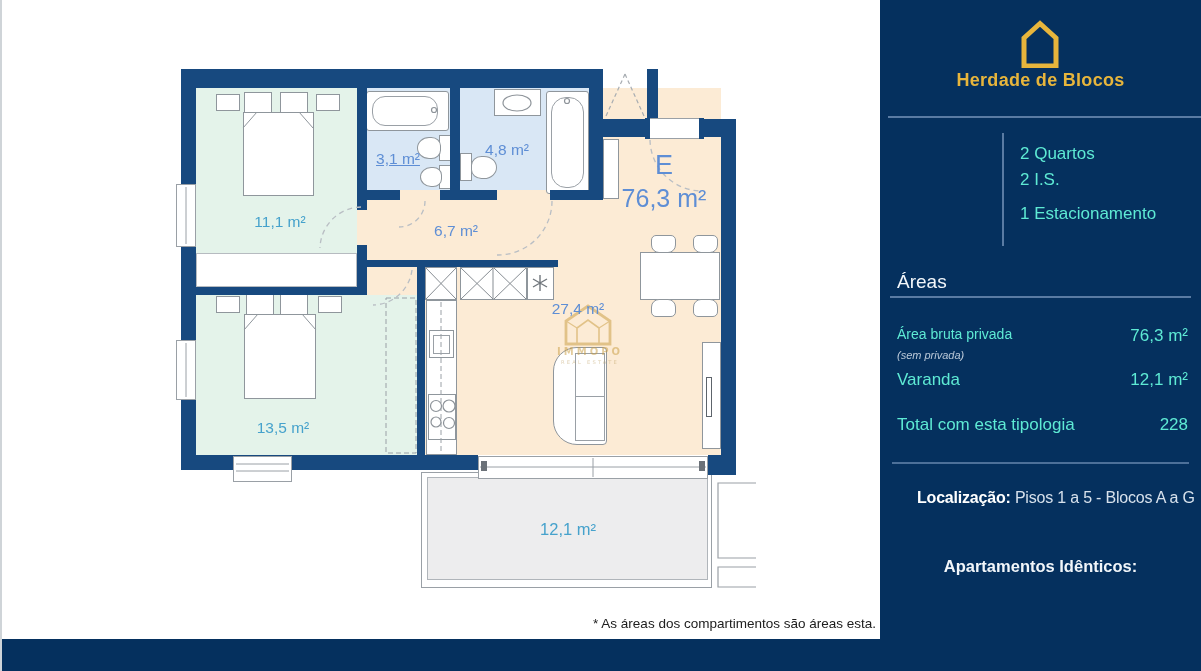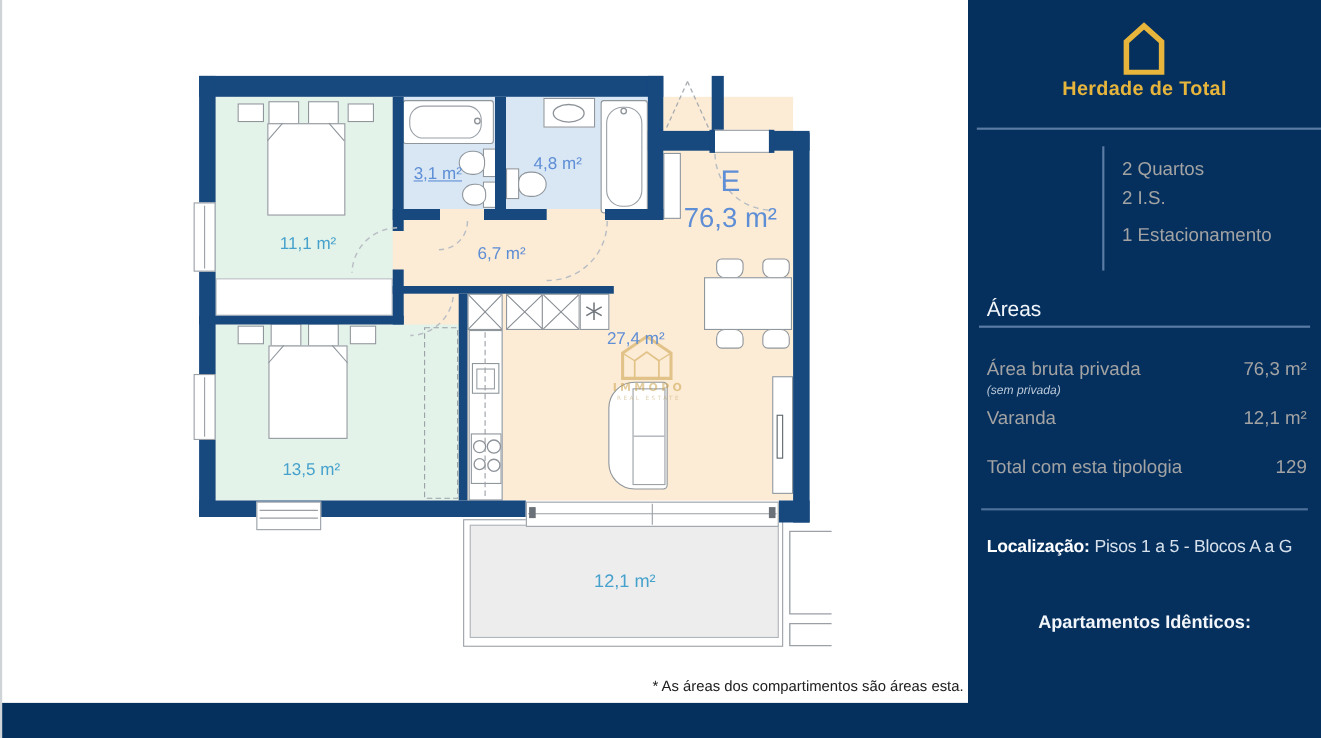--- a/index.html
+++ b/index.html
@@ -7,21 +7,21 @@
          font-family:"Liberation Sans", sans-serif;}
   .abs{position:absolute;box-sizing:border-box;}
   .wall{background:var(--wall);}
   .mint{background:var(--mint);}
   .bath{background:var(--bath-blue);}
   .peach{background:var(--peach);}
   .furn{background:#fff;border:1px solid #8f969c;}
   .win{background:#fff;border:1px solid #9aa0a6;}
   .rlabel{color:var(--label-blue);font-size:15.5px;text-align:center;white-space:nowrap;}
   .rlabel.cyan{color:var(--label-cyan);}
-  .sb-text{color:#a3a3a3;}
+  .sb-text{color:#5eead4;}
   .hrule{background:var(--divider);}
   #sidebar{position:absolute;left:880px;top:0;width:321px;height:671px;background:var(--sidebar);}
 </style>
 </head>
 <body>
 
 <div id="stage">
 
   <div class="abs" style="left:0;top:0;width:880px;height:671px;">
 
@@ -186,45 +186,45 @@
 
   <div class="abs" style="left:0;top:639px;width:1201px;height:32px;background:var(--sidebar);"></div>
 
   <div class="abs" style="left:0;top:0;width:2px;height:671px;background:#cfd4d8;"></div>
 
   <div id="sidebar">
 
     <svg class="abs" style="left:140px;top:20px;" width="40" height="48" viewBox="0 0 40 48">
       <path d="M 4 46 V 18 L 20 3.5 L 36 18 V 46 Z" fill="none" stroke="var(--gold)" stroke-width="5" stroke-linejoin="miter"></path>
     </svg>
-    <div class="abs" style="left:0;top:70px;width:100%;text-align:center;color:var(--gold);font-size:18px;font-weight:bold;letter-spacing:.3px;">Herdade de Total</div>
+    <div class="abs" style="left:0;top:70px;width:100%;text-align:center;color:var(--gold);font-size:18px;font-weight:bold;letter-spacing:.3px;">Herdade de Blocos</div>
 
     <div class="abs hrule" style="left:8px;right:0;top:116px;height:2px;"></div>
 
     <div class="abs hrule" style="left:122px;top:133px;width:2px;height:113px;"></div>
 
     <div class="abs sb-text" style="left:140px;top:144px;font-size:17px;">2 Quartos</div>
     <div class="abs sb-text" style="left:140px;top:170px;font-size:17px;">2 I.S.</div>
     <div class="abs sb-text" style="left:140px;top:204px;font-size:17px;">1 Estacionamento</div>
 
     <div class="abs" style="left:17px;top:271px;font-size:19px;color:#f3f7fb;">Áreas</div>
     <div class="abs hrule" style="left:10px;right:10px;top:296px;height:2px;"></div>
 
-    <div class="abs sb-text" style="left:17px;top:326px;font-size:17px;text-align:right;">Área bruta privada</div>
+    <div class="abs sb-text" style="left:17px;top:326px;font-size:14px;text-align:right;">Área bruta privada</div>
     <div class="abs sb-text" style="right:13px;top:326px;font-size:17px;text-align:right;">76,3 m²</div>
     <div class="abs" style="left:17px;top:349px;font-size:11px;font-style:italic;color:#bac8d8;">(sem privada)</div>
 
     <div class="abs sb-text" style="left:17px;top:370px;font-size:17px;">Varanda</div>
     <div class="abs sb-text" style="right:13px;top:370px;font-size:17px;text-align:right;">12,1 m²</div>
 
     <div class="abs sb-text" style="left:17px;top:415px;font-size:17px;">Total com esta tipologia</div>
-    <div class="abs sb-text" style="right:13px;top:415px;font-size:17px;text-align:right;">129</div>
+    <div class="abs sb-text" style="right:13px;top:415px;font-size:17px;text-align:right;">228</div>
 
     <div class="abs hrule" style="left:12px;right:12px;top:462px;height:2px;opacity:.85;"></div>
 
     <div class="abs" style="left:17px;top:489px;font-size:16px;letter-spacing:-.2px;white-space:nowrap;">
-      <span style="color:#fff;font-weight:bold;">Localização:</span>
+      <span style="color:#fff;font-weight:bold;margin-left:20px;">Localização:</span>
       <span style="color:#d7e1ec;">Pisos 1 a 5 - Blocos A a G</span>
     </div>
 
     <div class="abs" style="left:0;top:557px;width:100%;text-align:center;color:#f2f6fa;font-weight:bold;font-size:16.5px;">Apartamentos Idênticos:</div>
   </div>
 </div>
 
 </body></html>

